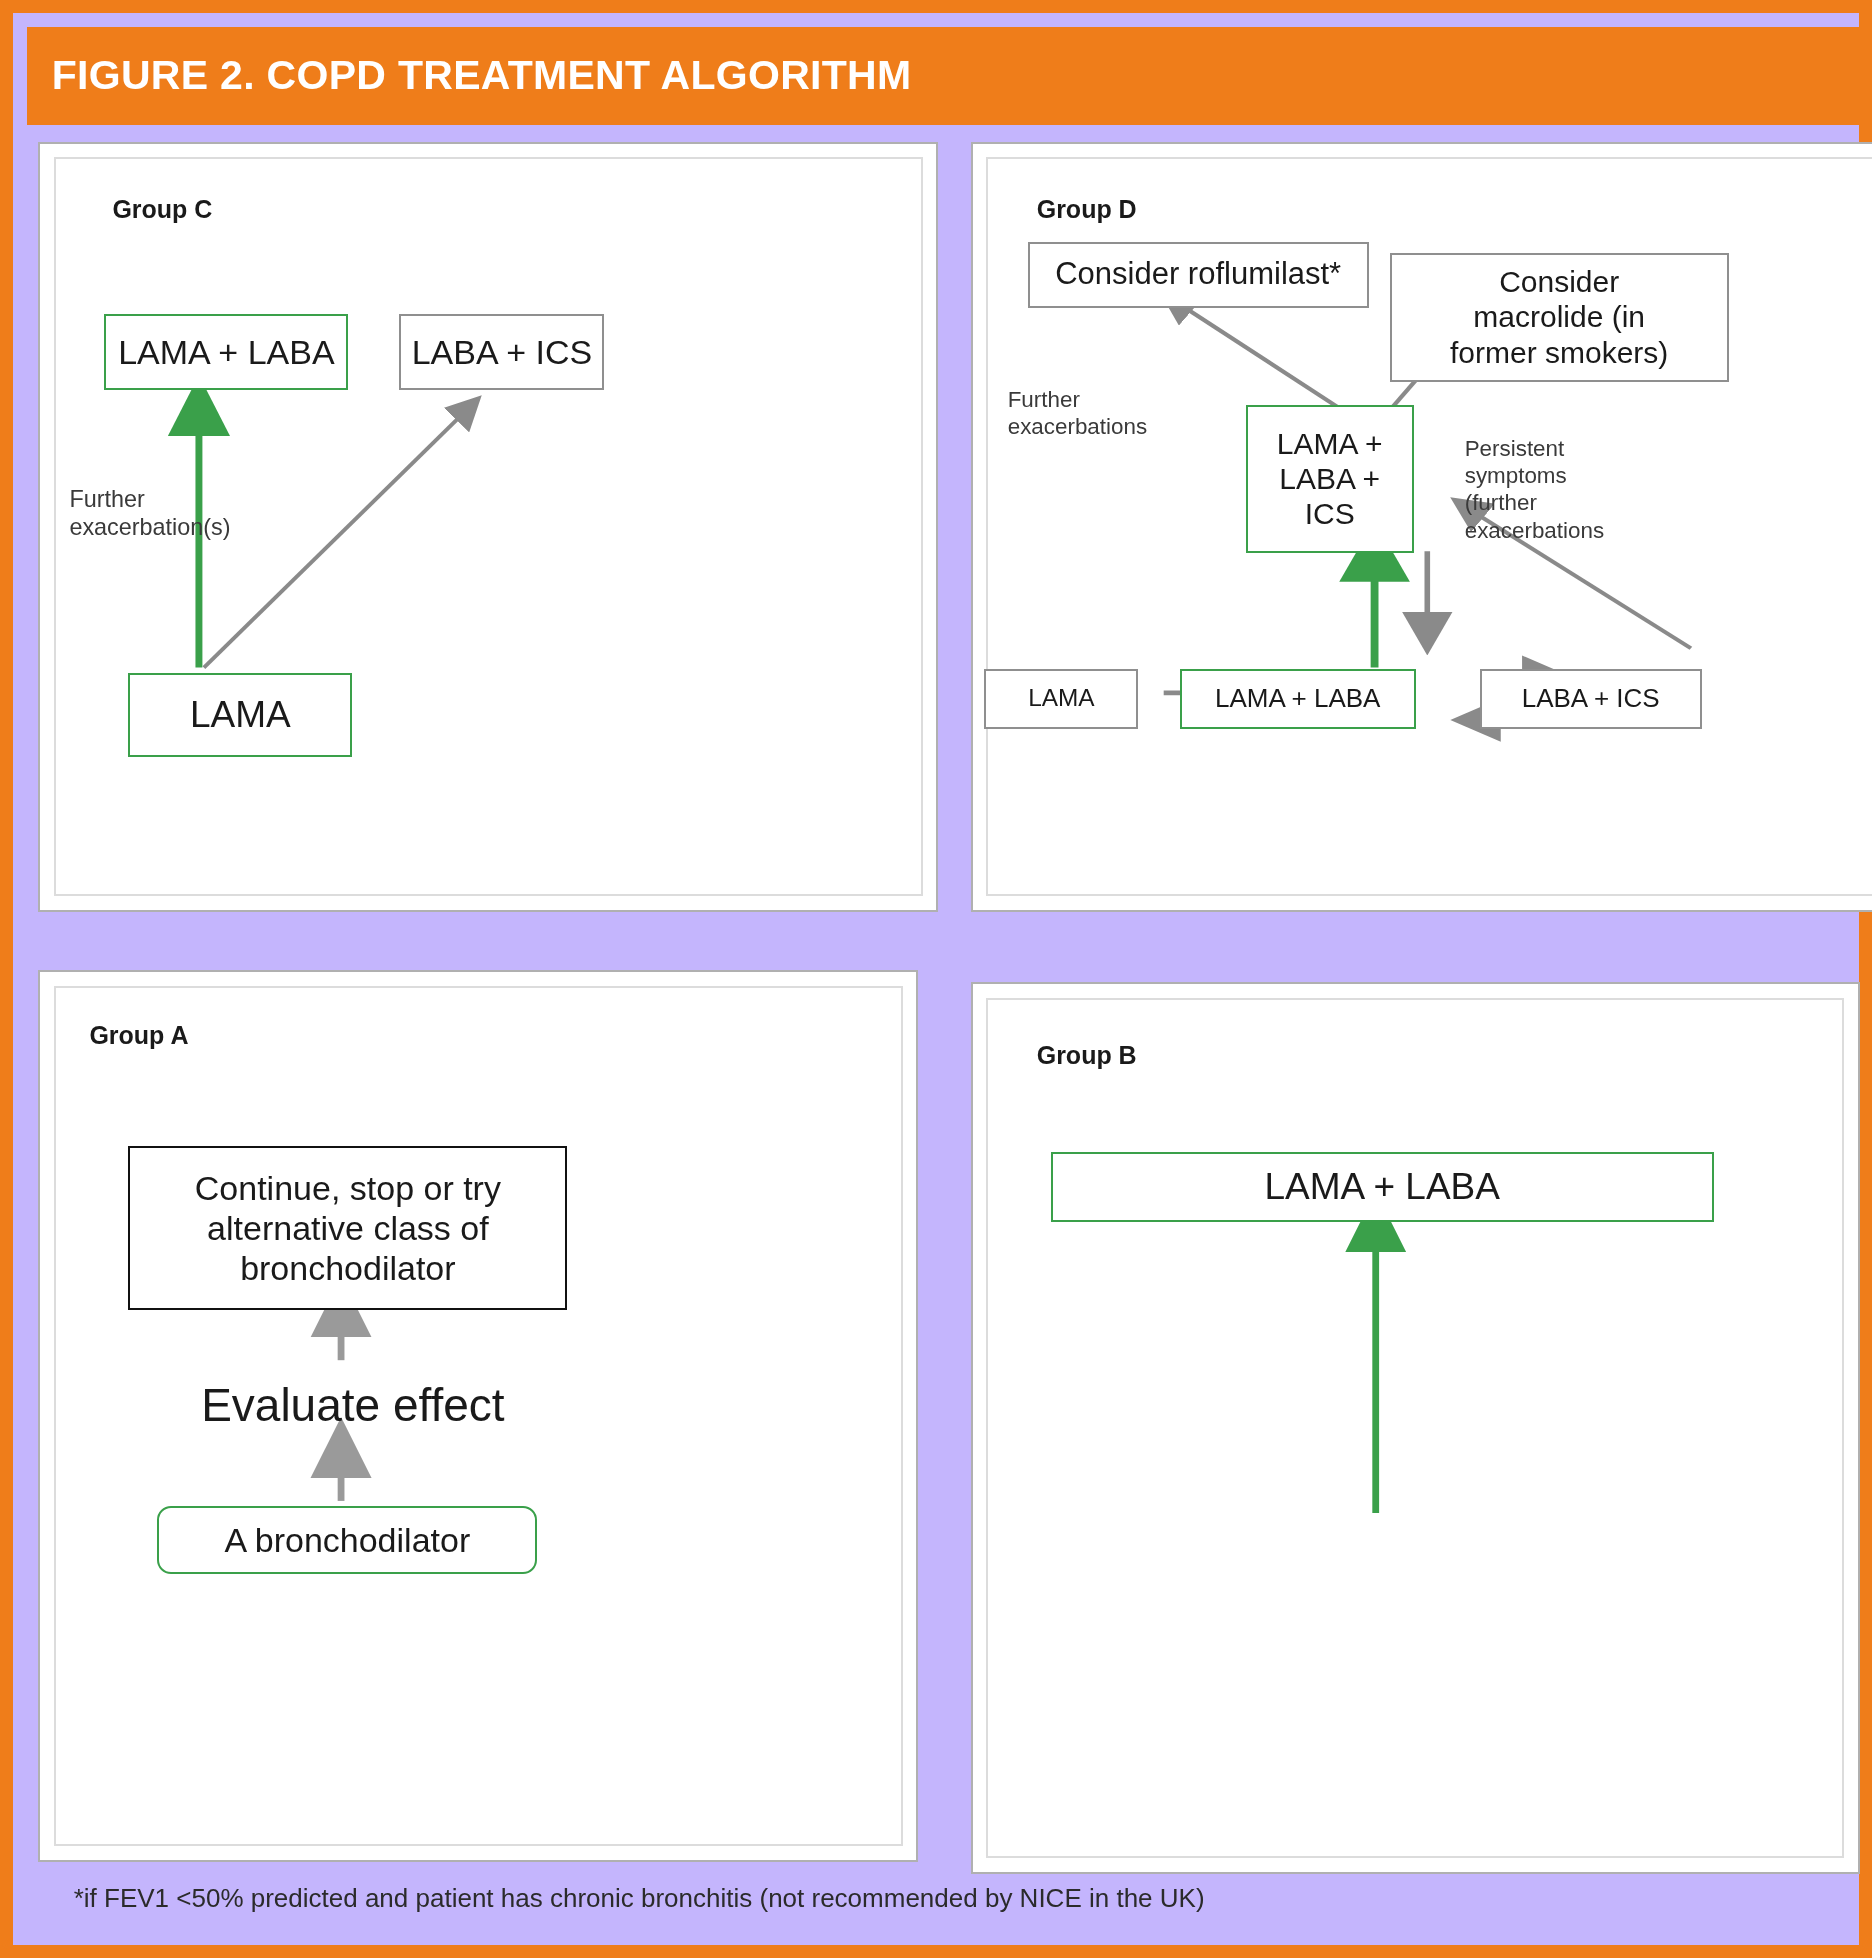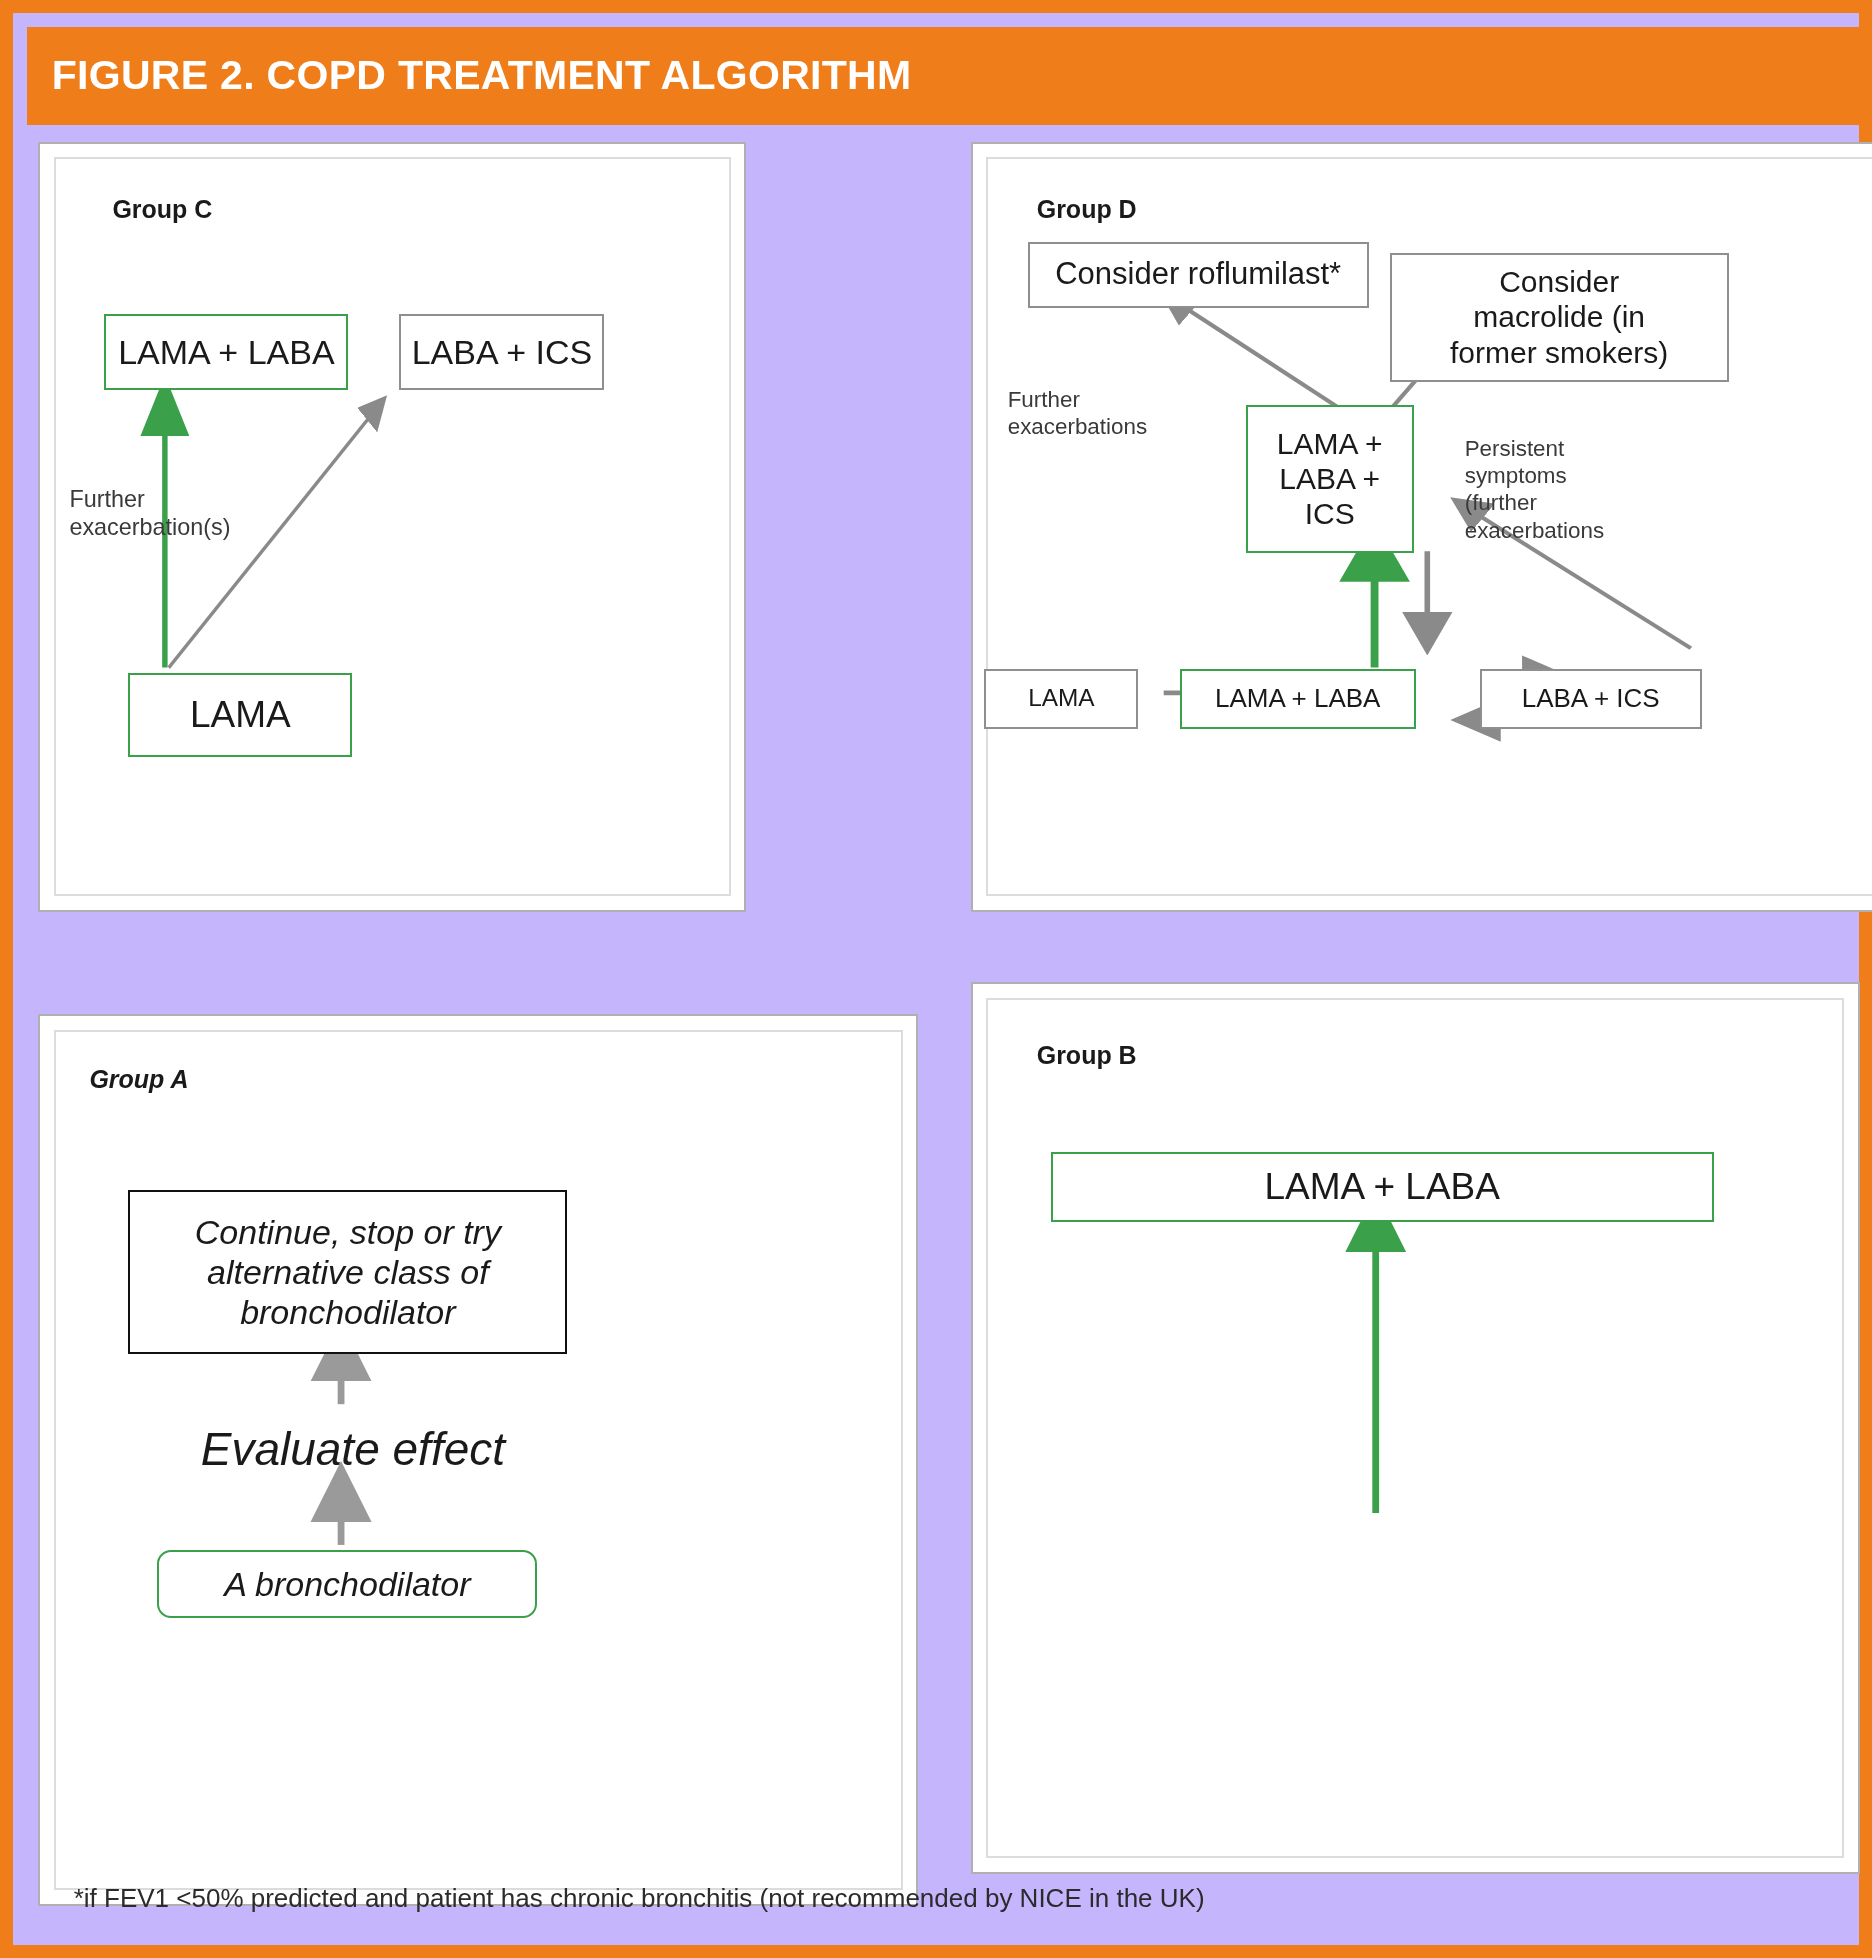--- a/index.html
+++ b/index.html
@@ -61,23 +61,23 @@
     border: 2px solid #dcdcdc;
     box-sizing: border-box;
   }
   .panel-label {
     position: absolute;
     font-size: 25px;
     font-weight: bold;
     color: #1a1a1a;
   }
 
-  #panel-c { left: 11.7px;  top: 17.6px;   width: 708px; height: 770px; }
+  #panel-c { left: 11.7px;  top: 17.6px;   width: 900px; height: 770px; }
   #panel-d { left: 944px; top: 17.6px;   width: 1027px; height: 770px; }
-  #panel-a { left: 11.7px;  top: 890px;  width: 880px; height: 892px; font-style: italic; }
+  #panel-a { left: 11.7px;  top: 846px;  width: 880px; height: 892px; }
   #panel-b { left: 944px; top: 858px;  width: 889px; height: 892px; }
 
   .box {
     position: absolute;
     box-sizing: border-box;
     display: flex;
     align-items: center;
     justify-content: center;
     text-align: center;
     background: #ffffff;

